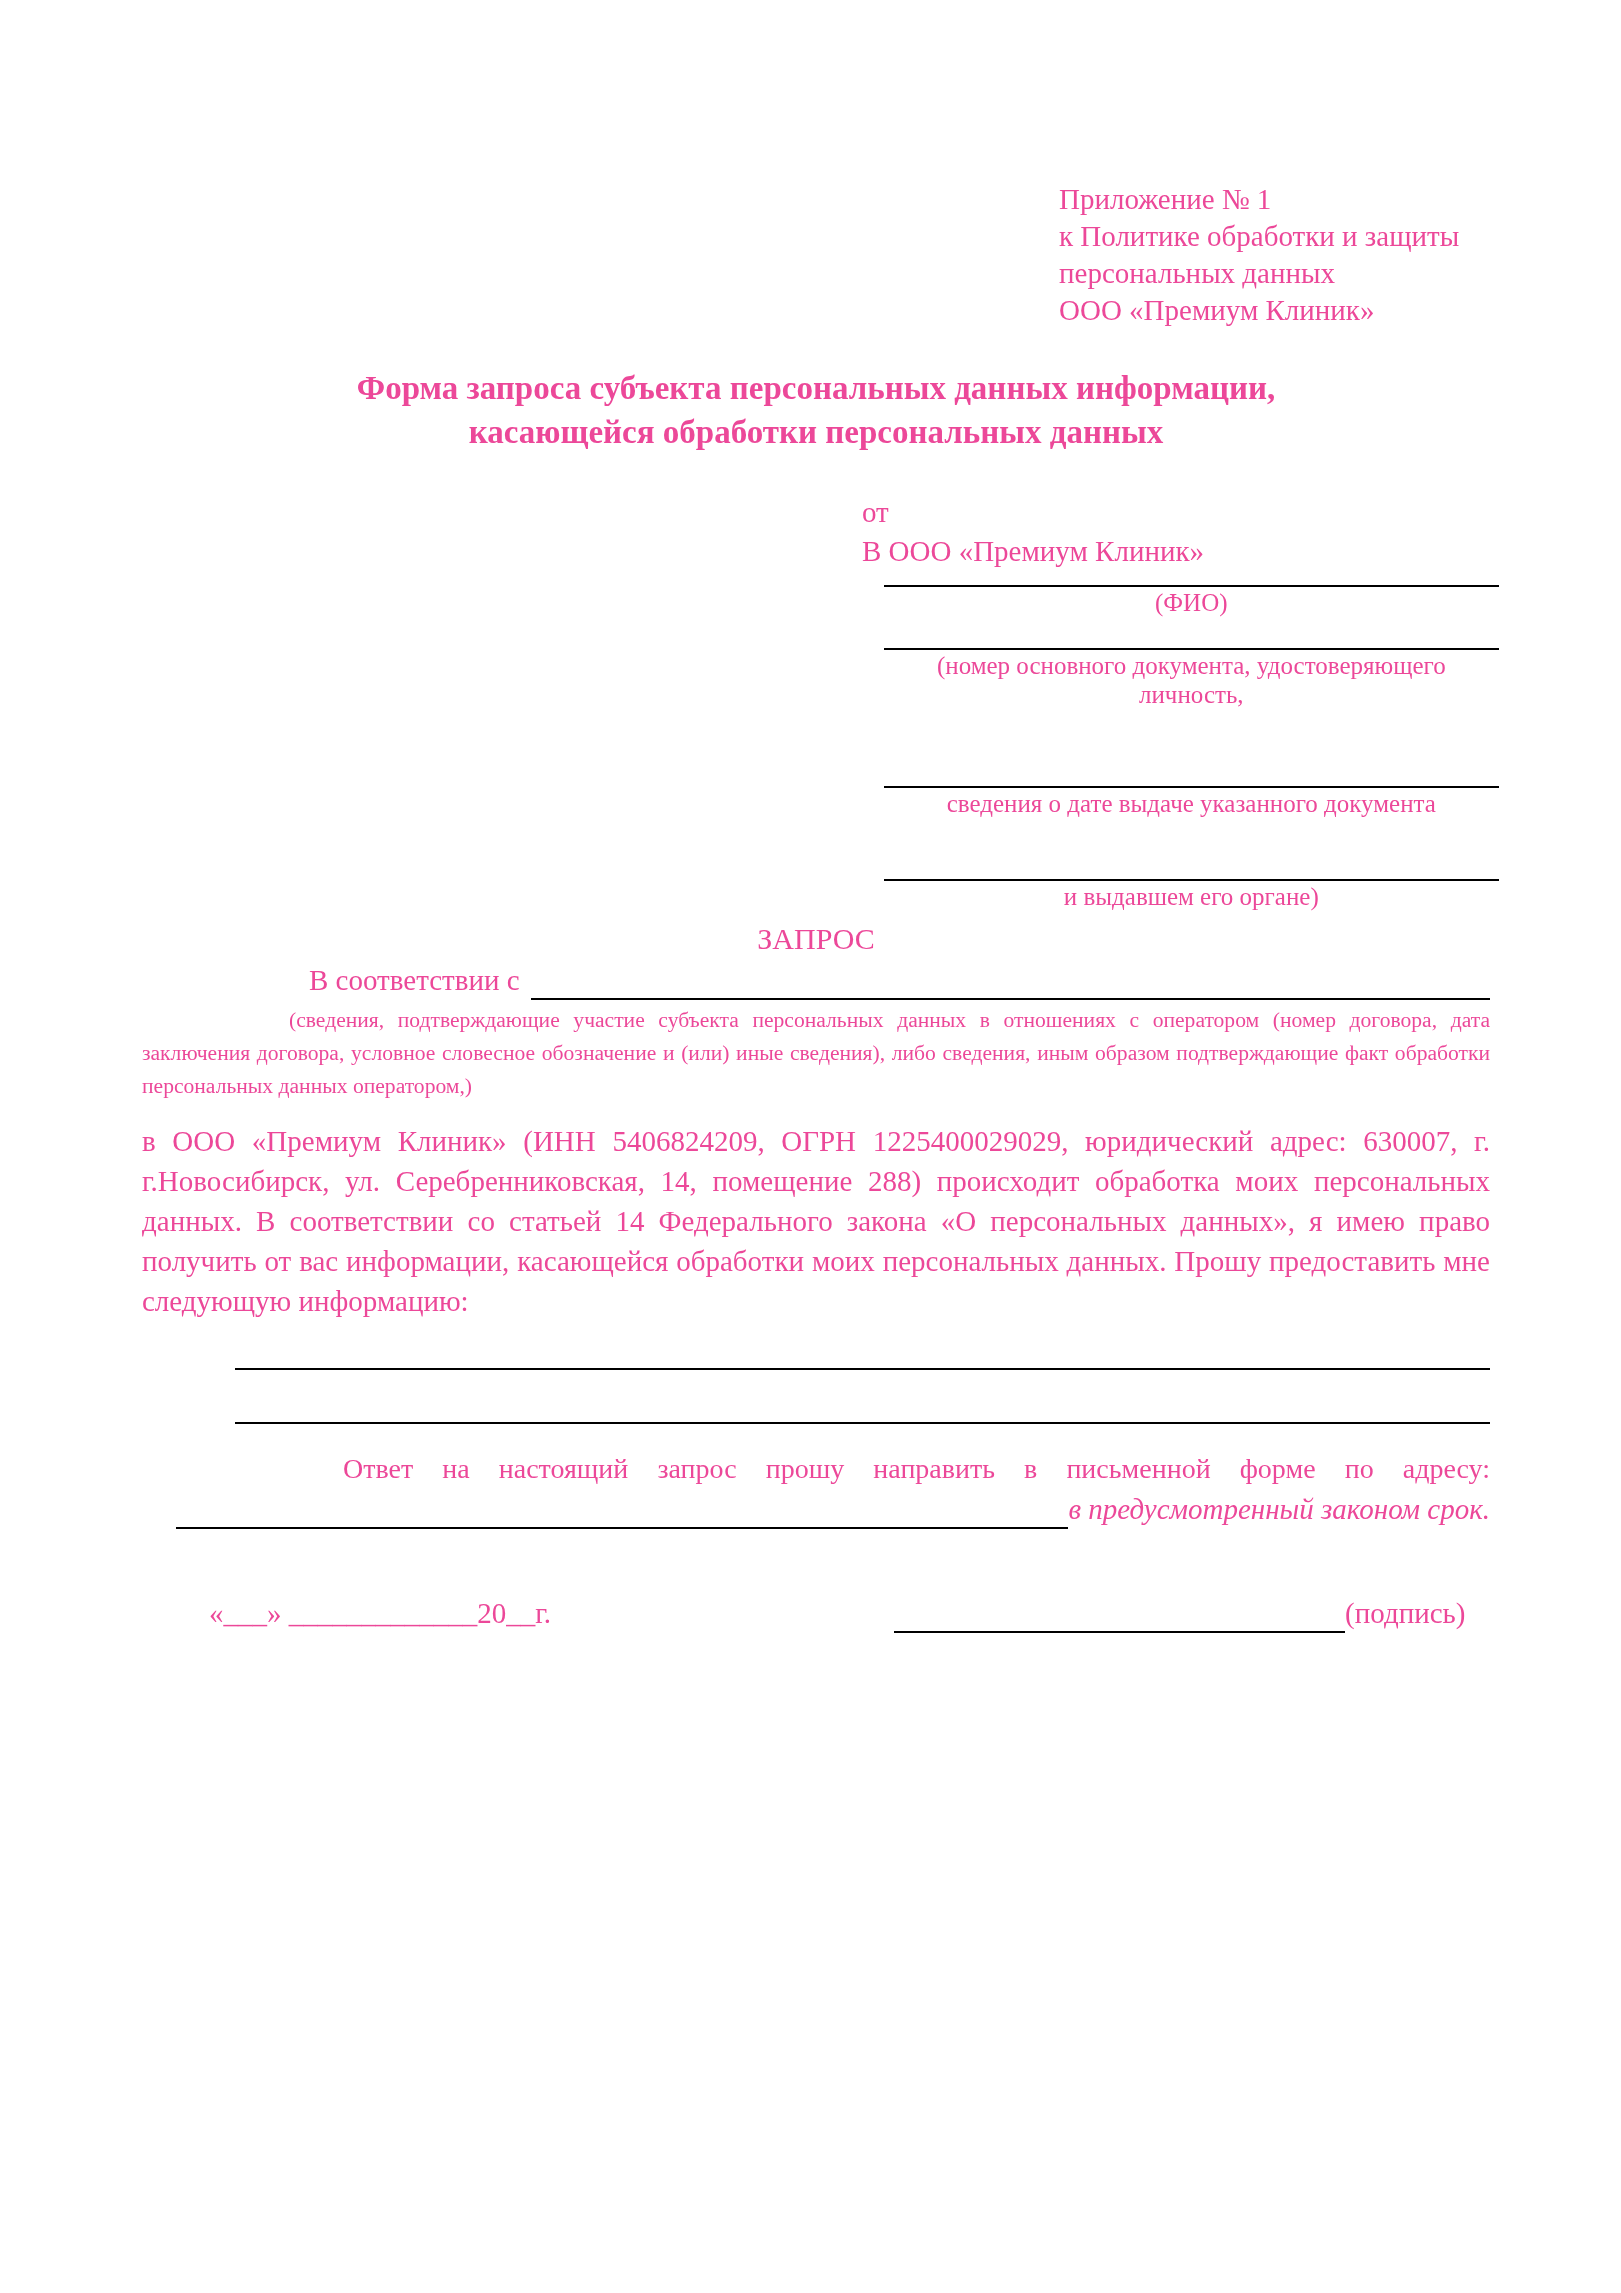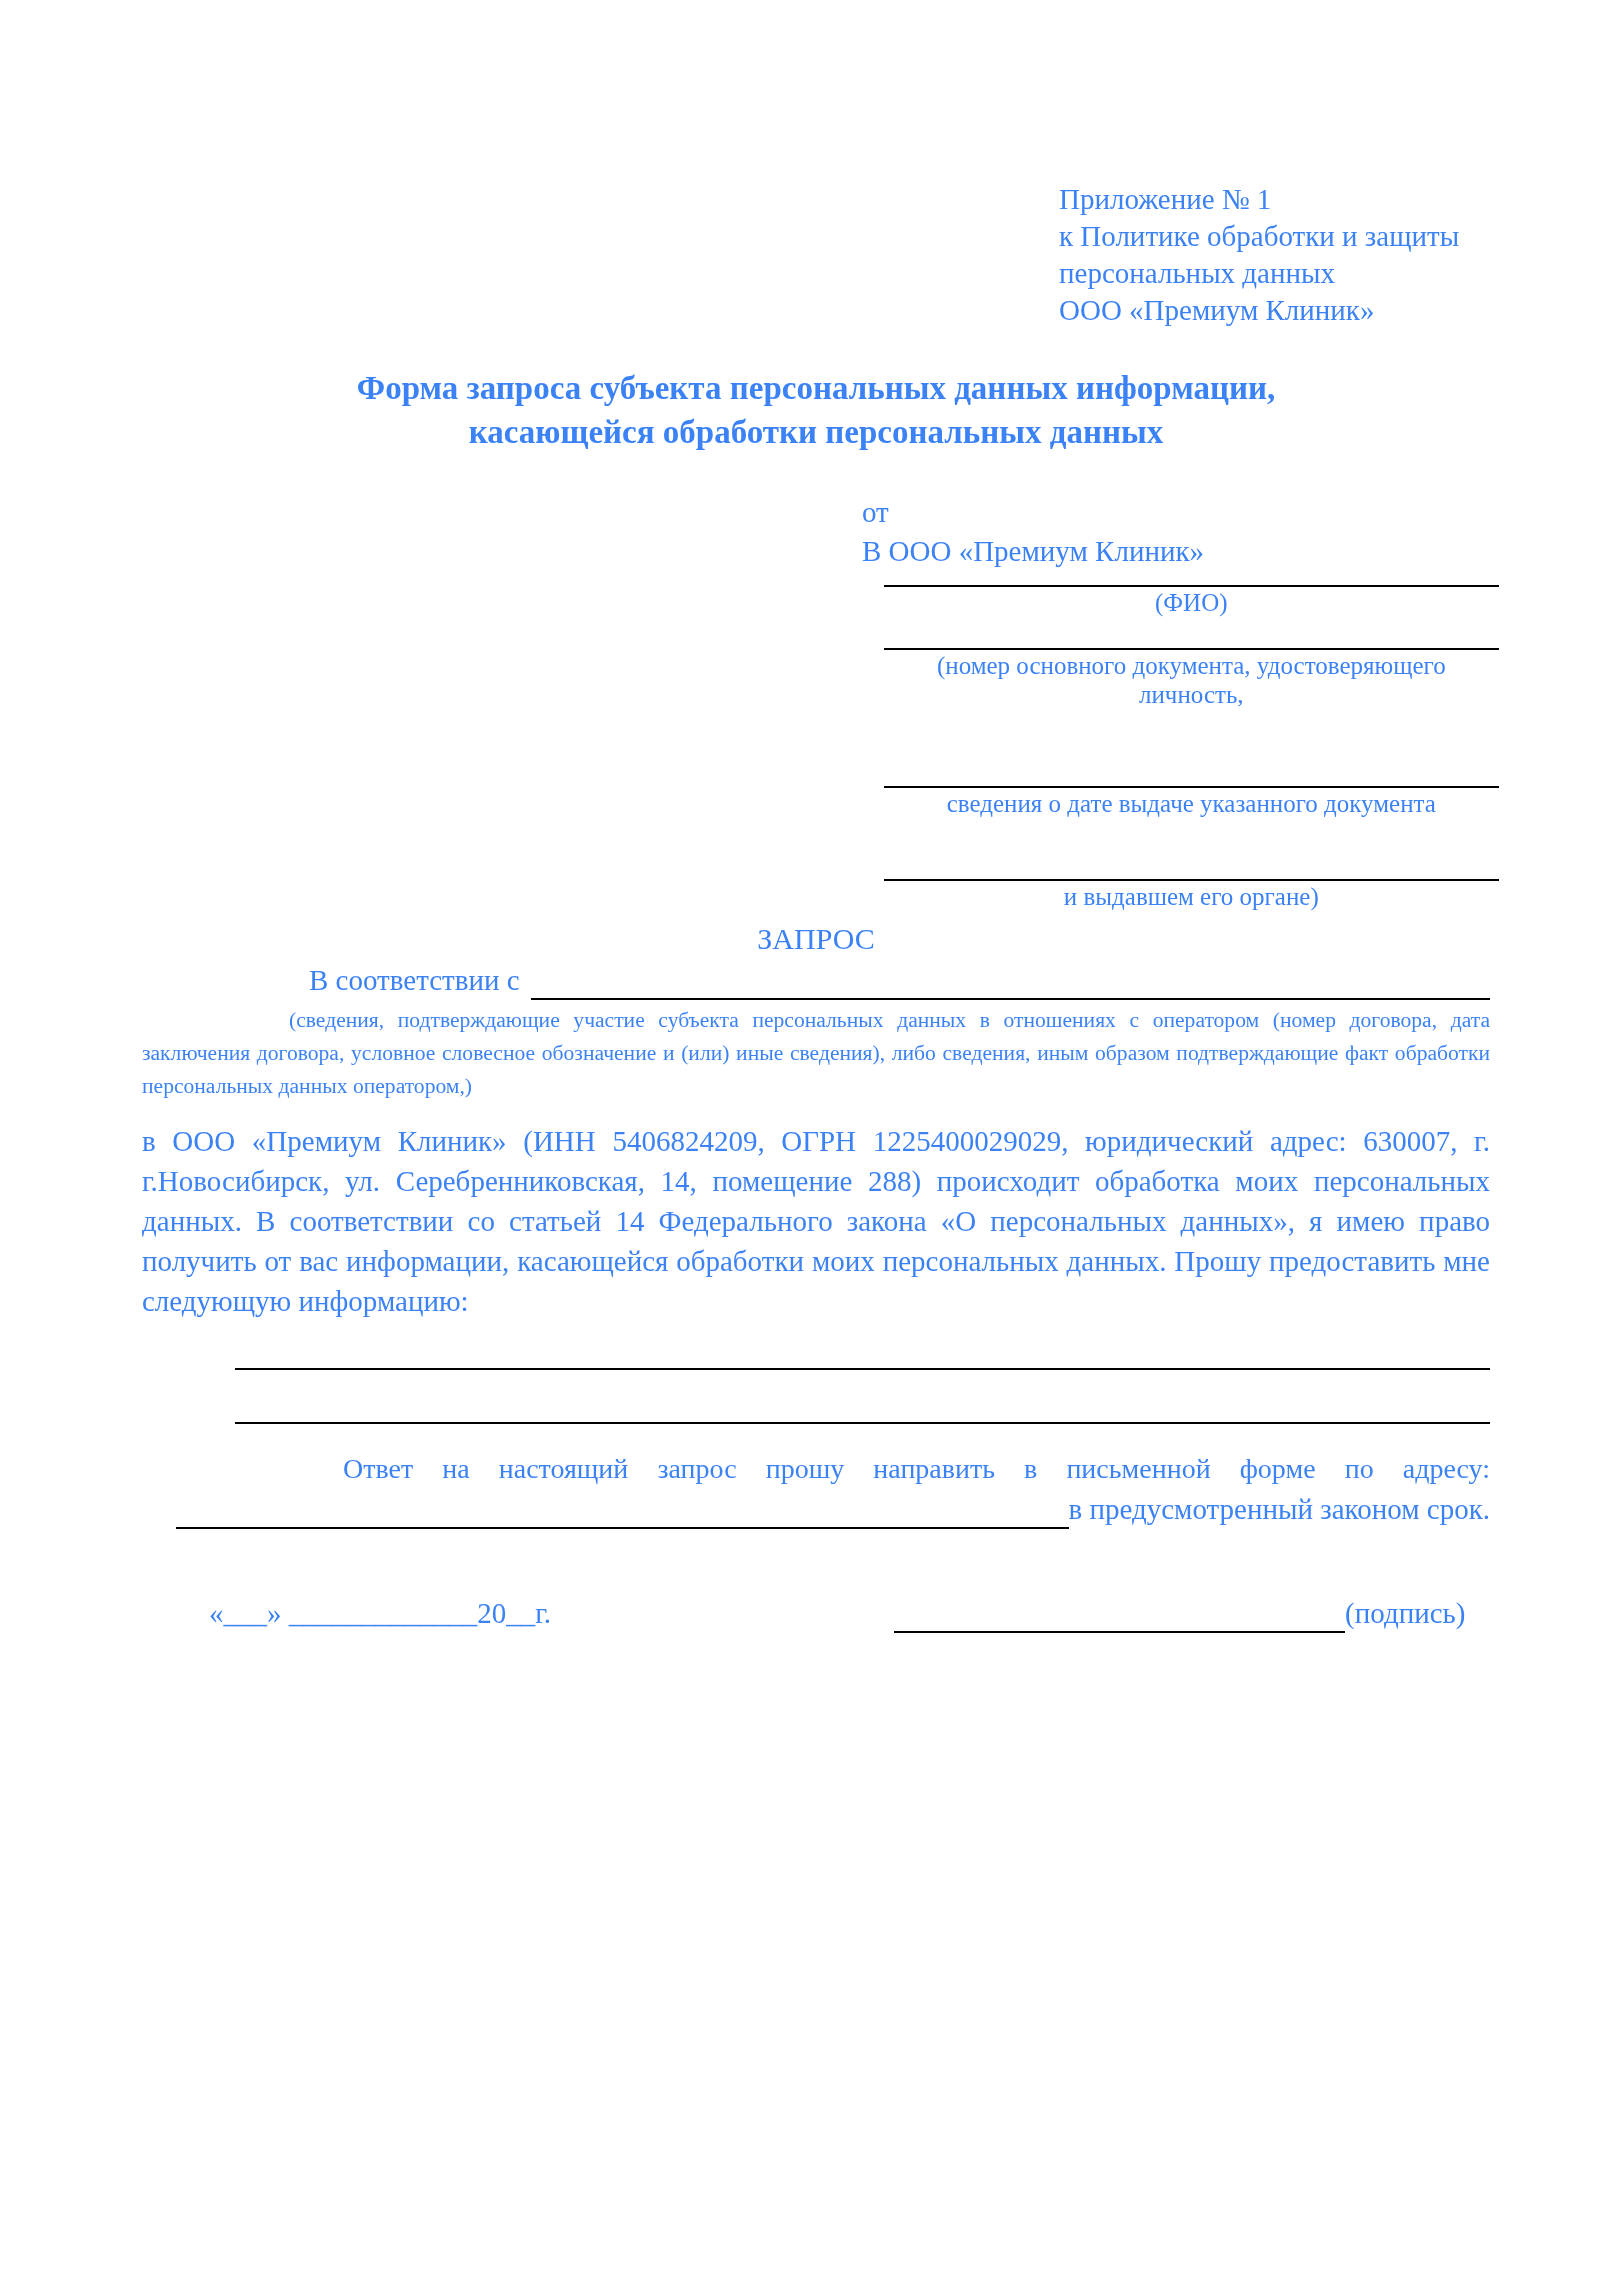--- a/index.html
+++ b/index.html
@@ -5,21 +5,21 @@
   html, body {
     margin: 0;
     padding: 0;
     background: #ffffff;
   }
   .page {
     position: relative;
     width: 1621px;
     height: 2294px;
     background: #ffffff;
-    color: #3b82f6;
+    color: #ec4899;
     font-family: "Liberation Serif", "DejaVu Serif", serif;
     overflow: hidden;
     box-sizing: border-box;
     padding: 181px 131px 0 142px;
     border-radius: 18px;
   }
   
   .appendix {
     margin-left: auto;
     width: 431px;
@@ -119,20 +119,21 @@
     line-height: 40px;
     padding-left: 34px;
   }
   .answer-second .fill-line {
     flex: 1;
     border-bottom: 2.9px solid #000000;
     height: 33px;
   }
   .answer-second .tail {
     white-space: nowrap;
+    font-style: italic;
   }
   
   .footer-row {
     margin-top: 65px;
     display: flex;
     justify-content: space-between;
     font-size: 29px;
     line-height: 39px;
   }
   .date-part {

